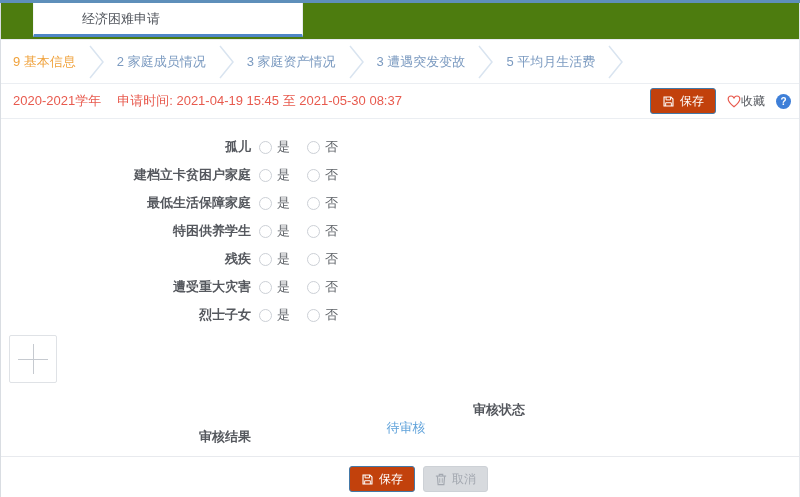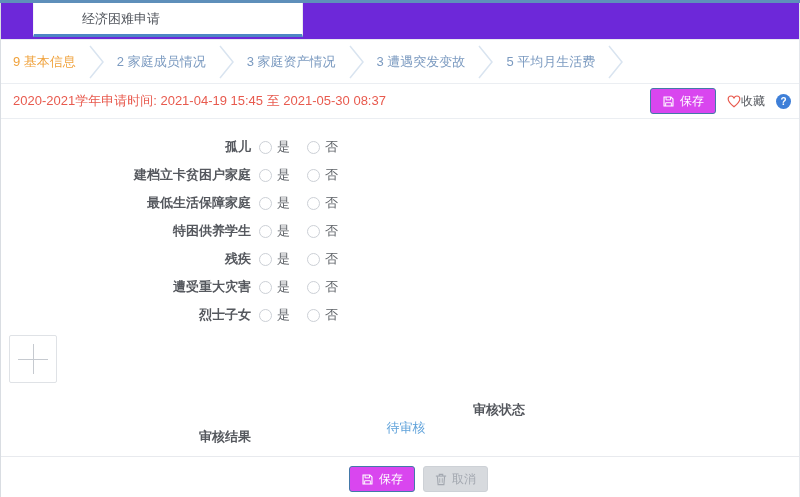--- a/index.html
+++ b/index.html
@@ -11,21 +11,21 @@
     width: 800px; height: 497px;
     background: #fff;
     border-left: 1px solid #d9dde2;
     border-right: 1px solid #e4e7ec;
   }
 
   
   .topbar { height: 3px; background: #5e8fba; margin: 0 -1px; }
 
   
-  .tabrow { position: relative; height: 37px; border-bottom: 1px solid #e8ebf0; background: #6d28d9; }
+  .tabrow { position: relative; height: 37px; border-bottom: 1px solid #e8ebf0; background: #4d7c0f; }
   .tab {
     position: absolute; left: 32px; top: 0;
     width: 270px; height: 34px;
     border-right: 1px solid #e8ebf0;
     border-left: 1px solid #f2f4f7;
     border-bottom: 3px solid #4e86c6;
     display: flex; align-items: center;
     padding-left: 48px;
     font-size: 13px; color: #51555c;
     cursor: pointer;
@@ -46,32 +46,32 @@
   .chev { margin: 0 13px; display: block; }
 
   
   .header-row {
     height: 35px;
     display: flex; align-items: center; justify-content: space-between;
     padding: 0 8px 0 12px;
     border-bottom: 1px solid #ebeef2;
     background: #fff;
   }
-  .header-left { display: flex; align-items: center; }
+  .header-left { display: flex; align-items: center; gap: 16px; }
   .red-text { color: #e85a4e; font-size: 13px; white-space: nowrap; }
   .header-right { display: flex; align-items: center; gap: 11px; }
 
   .btn {
     display: inline-flex; align-items: center; gap: 5px;
     height: 26px; padding: 0 11px;
     border-radius: 3px; border: 1px solid transparent;
     font-size: 12px; cursor: pointer;
     font-family: "Liberation Sans", sans-serif;
   }
-  .btn-primary { background: #d946ef; border-color: #4379a8; color: #fff; margin-left: 37px; }
+  .btn-primary { background: #c2410c; border-color: #4379a8; color: #fff; margin-left: 37px; }
   .btn-disabled { background: #d7dade; border-color: #cdd1d6; color: #a3a8b0; cursor: not-allowed; }
 
   .fav { display: inline-flex; align-items: center; font-size: 12px; color: #55585e; cursor: pointer; }
   .help-circle {
     width: 15px; height: 15px; border-radius: 50%;
     background: #3e7fd8; color: #fff;
     font-size: 10px; font-weight: bold;
     display: inline-flex; align-items: center; justify-content: center;
     cursor: pointer;
   }

